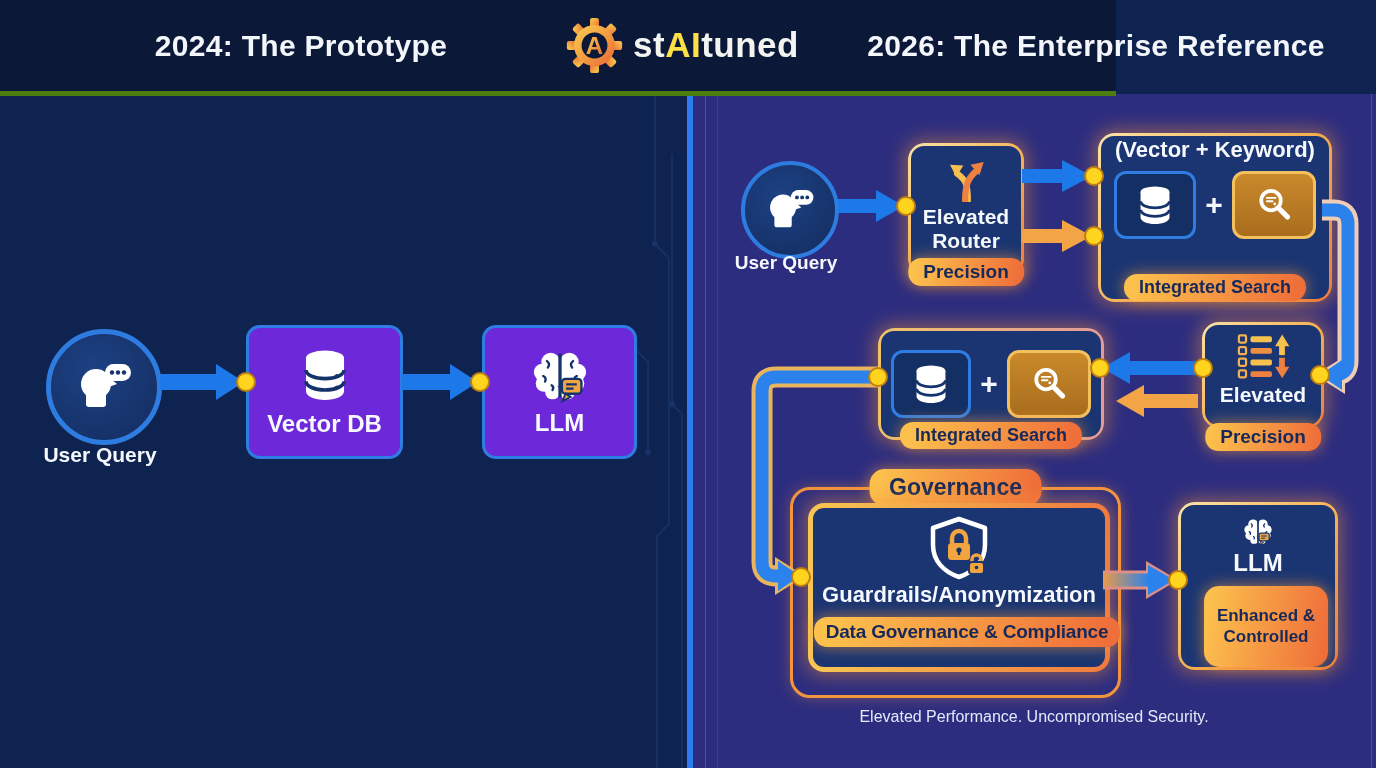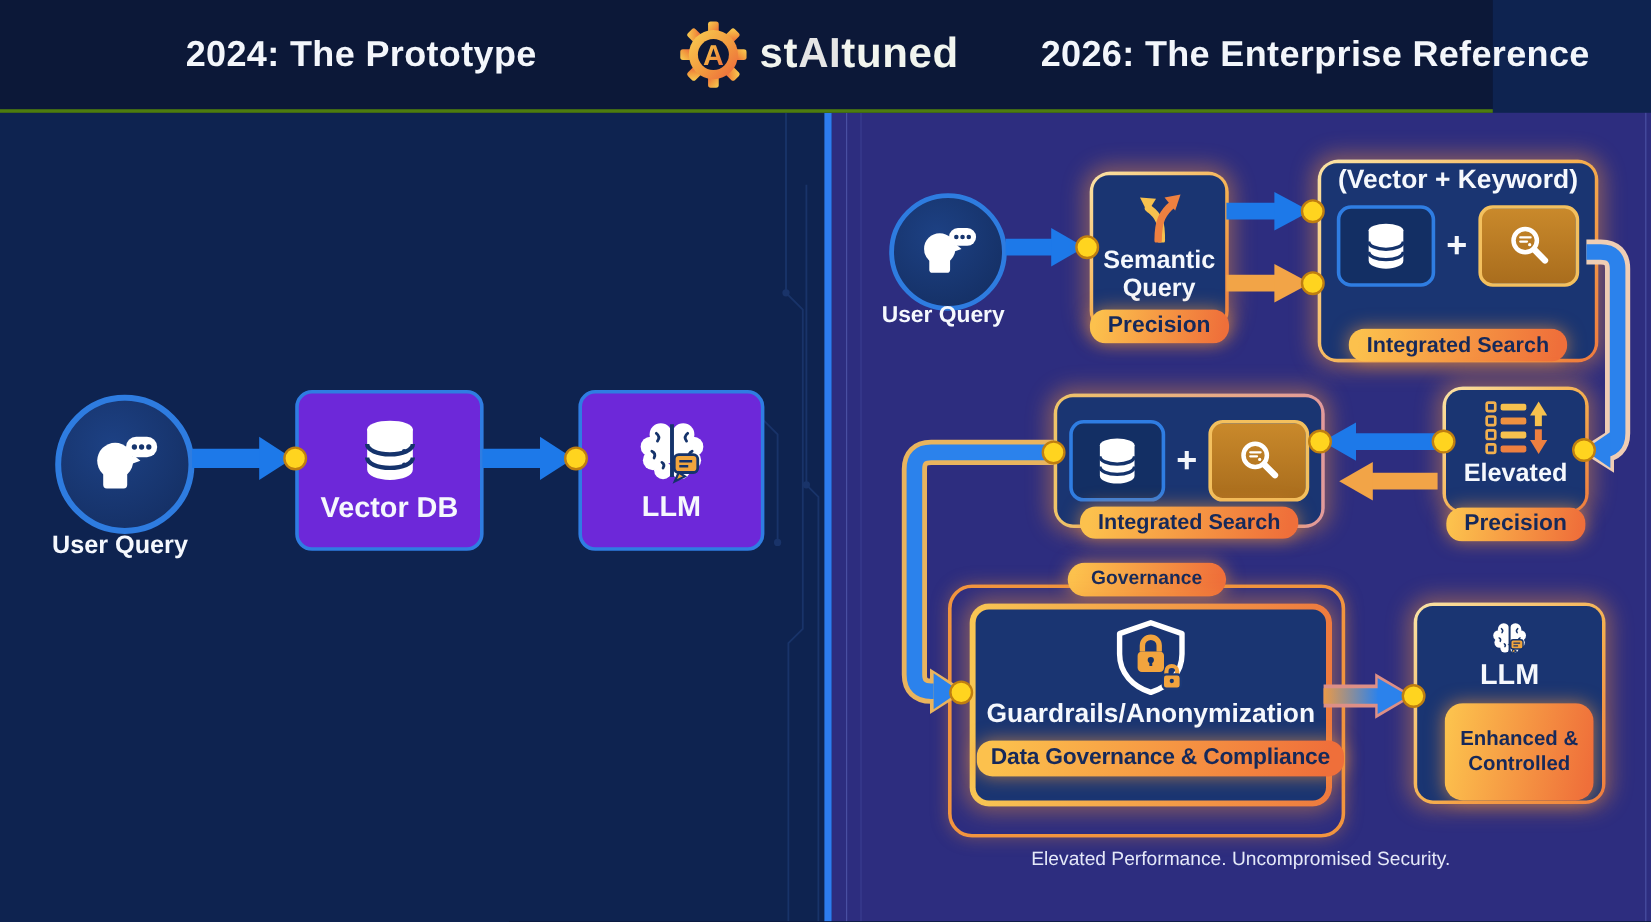--- a/index.html
+++ b/index.html
@@ -1,25 +1,25 @@
 <!DOCTYPE html>
 <html><head>
 <meta charset="utf-8">
 <style>
   html,body{margin:0;padding:0;background:#0c1838;}
   .stage{position:relative;width:1376px;height:768px;overflow:hidden;
          font-family:"Liberation Sans",sans-serif;background:#0e2350;}
   
-  .header{position:absolute;left:0;top:0;width:1244px;height:91px;background:#0c1838;
-          border-bottom:3px solid #4d7c0f;z-index:40;}
+  .header{position:absolute;left:0;top:0;width:1116px;height:91px;background:#0c1838;
+          border-bottom:5px solid #4d7c0f;z-index:40;}
   .era-title{position:absolute;top:29px;transform:translateX(-50%);color:#f3f6fb;
              font-size:30px;font-weight:800;white-space:nowrap;letter-spacing:.3px;}
   .brand-text{position:absolute;left:633px;top:25px;font-size:35px;font-weight:600;
               color:#f2f5ef;letter-spacing:.5px;white-space:nowrap;}
-  .brand-ai{color:#e5e5e5;font-weight:700;}
+  .brand-ai{color:#fde047;font-weight:700;}
   .gear{position:absolute;left:566px;top:17px;}
   
   .panel-left{position:absolute;left:0;top:94px;width:687px;height:674px;background:#0e2350;}
   .divider{position:absolute;left:687px;top:94px;width:6px;height:674px;background:#2d7cf0;z-index:35;}
   .panel-right{position:absolute;left:693px;top:94px;width:683px;height:674px;background:#2d2d7f;}
   .vline{position:absolute;top:94px;height:674px;width:1px;background:rgba(140,160,245,.30);}
   .deco{position:absolute;opacity:.4;}
   
   .abs{position:absolute;}
   .node-blue{background:#6d28d9;border:3px solid #2f7de2;border-radius:14px;
@@ -185,21 +185,21 @@
   <div class="lbl abs" style="left:786px;top:252px;transform:translateX(-50%);font-size:19px">User Query</div>
 
   <div class="gwrap" style="left:908px;top:143px;width:110px;height:127px">
     <div class="gin">
       <svg style="margin-top:8px" width="50" height="48" viewBox="0 0 56 54">
         <path d="M30 52 C30 36 29 30 18 22" stroke="#f6c14e" stroke-width="7" fill="none" stroke-linecap="round"></path>
         <polygon points="10,12 25,13 17,26" fill="#f6c14e"></polygon>
         <path d="M27 52 C27 34 31 26 41 18" stroke="#ee8040" stroke-width="7" fill="none" stroke-linecap="round"></path>
         <polygon points="48,9 33,12 43,24" fill="#ee8040"></polygon>
       </svg>
-      <div class="lbl" style="font-size:21px;line-height:1.15;margin-top:3px;width:104px">Semantic Query</div>
+      <div class="lbl" style="font-size:21px;line-height:1.15;margin-top:3px;width:104px">Elevated Router</div>
       <div class="pill" style="bottom:-13px;font-size:19px">Precision</div>
     </div>
   </div>
 
   <div class="gwrap" style="left:1098px;top:133px;width:228px;height:163px">
     <div class="gin">
       <div class="lbl" style="font-size:22px;font-weight:bold;margin-top:1px">(Vector + Keyword)</div>
       <div class="iconrow" style="margin-top:8px">
         <div class="chip-db">
           <svg width="44" height="44" viewBox="0 0 64 64">
@@ -265,21 +265,21 @@
             <path d="M18.5 18.5 H30 M18.5 23 H26" stroke="#fff" stroke-width="2.5" stroke-linecap="round"></path>
             <circle cx="29" cy="26.5" r="1.8" fill="#fff"></circle>
           </svg>
         </div>
       </div>
       <div class="pill" style="bottom:-12px;font-size:18px">Integrated Search</div>
     </div>
   </div>
 
   <div class="gov-box" style="left:790px;top:487px;width:325px;height:205px">
-    <div class="pill" style="top:-21px;font-size:16px;padding:5px 20px;border-radius:15px">Governance</div>
+    <div class="pill" style="top:-21px;font-size:23px;padding:5px 20px;border-radius:15px">Governance</div>
   </div>
   <div class="gwrap gwrap-thick" style="left:808px;top:503px;width:292px;height:159px;border-radius:16px">
     <div class="gin" style="border-radius:11px">
       <svg style="margin-top:8px" width="72" height="64" viewBox="0 0 66 64">
         <path d="M33 3 L59 12 V29 C59 45 48 56 33 61 C18 56 7 45 7 29 V12 Z" fill="none" stroke="#fff" stroke-width="4.5" stroke-linejoin="round"></path>
         <path d="M26 27 v-5 a7 7 0 0 1 14 0 v5" fill="none" stroke="#f2a43e" stroke-width="4.5"></path>
         <rect x="22" y="27" width="22" height="17" rx="3.5" fill="#f2a43e"></rect>
         <circle cx="33" cy="34" r="2.6" fill="#15336b"></circle>
           <rect x="31.8" y="34" width="2.4" height="5" fill="#15336b"></rect>
         <g transform="translate(42,38)">

